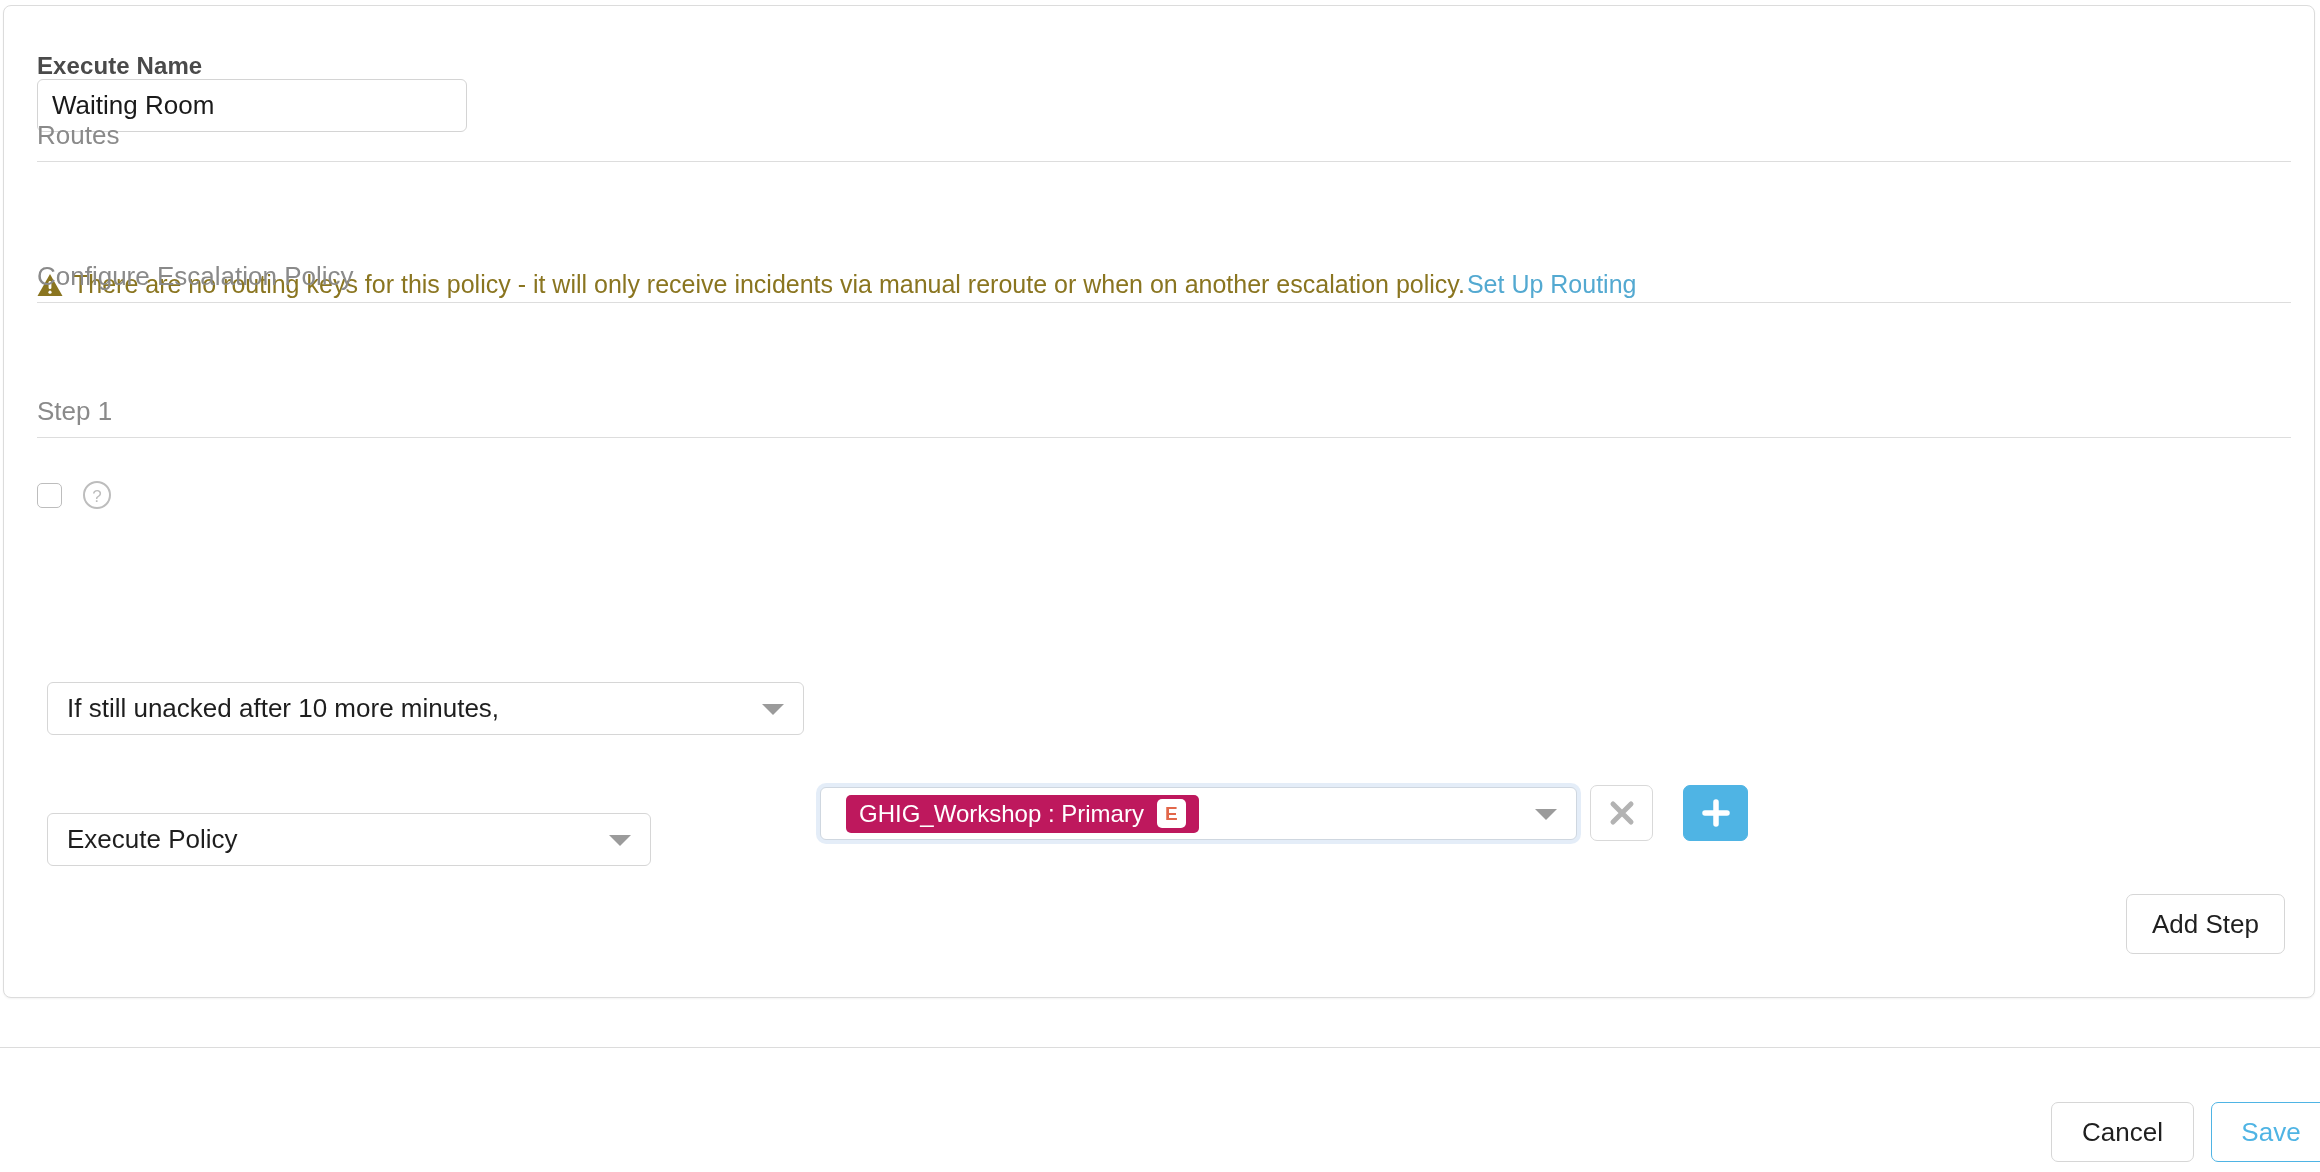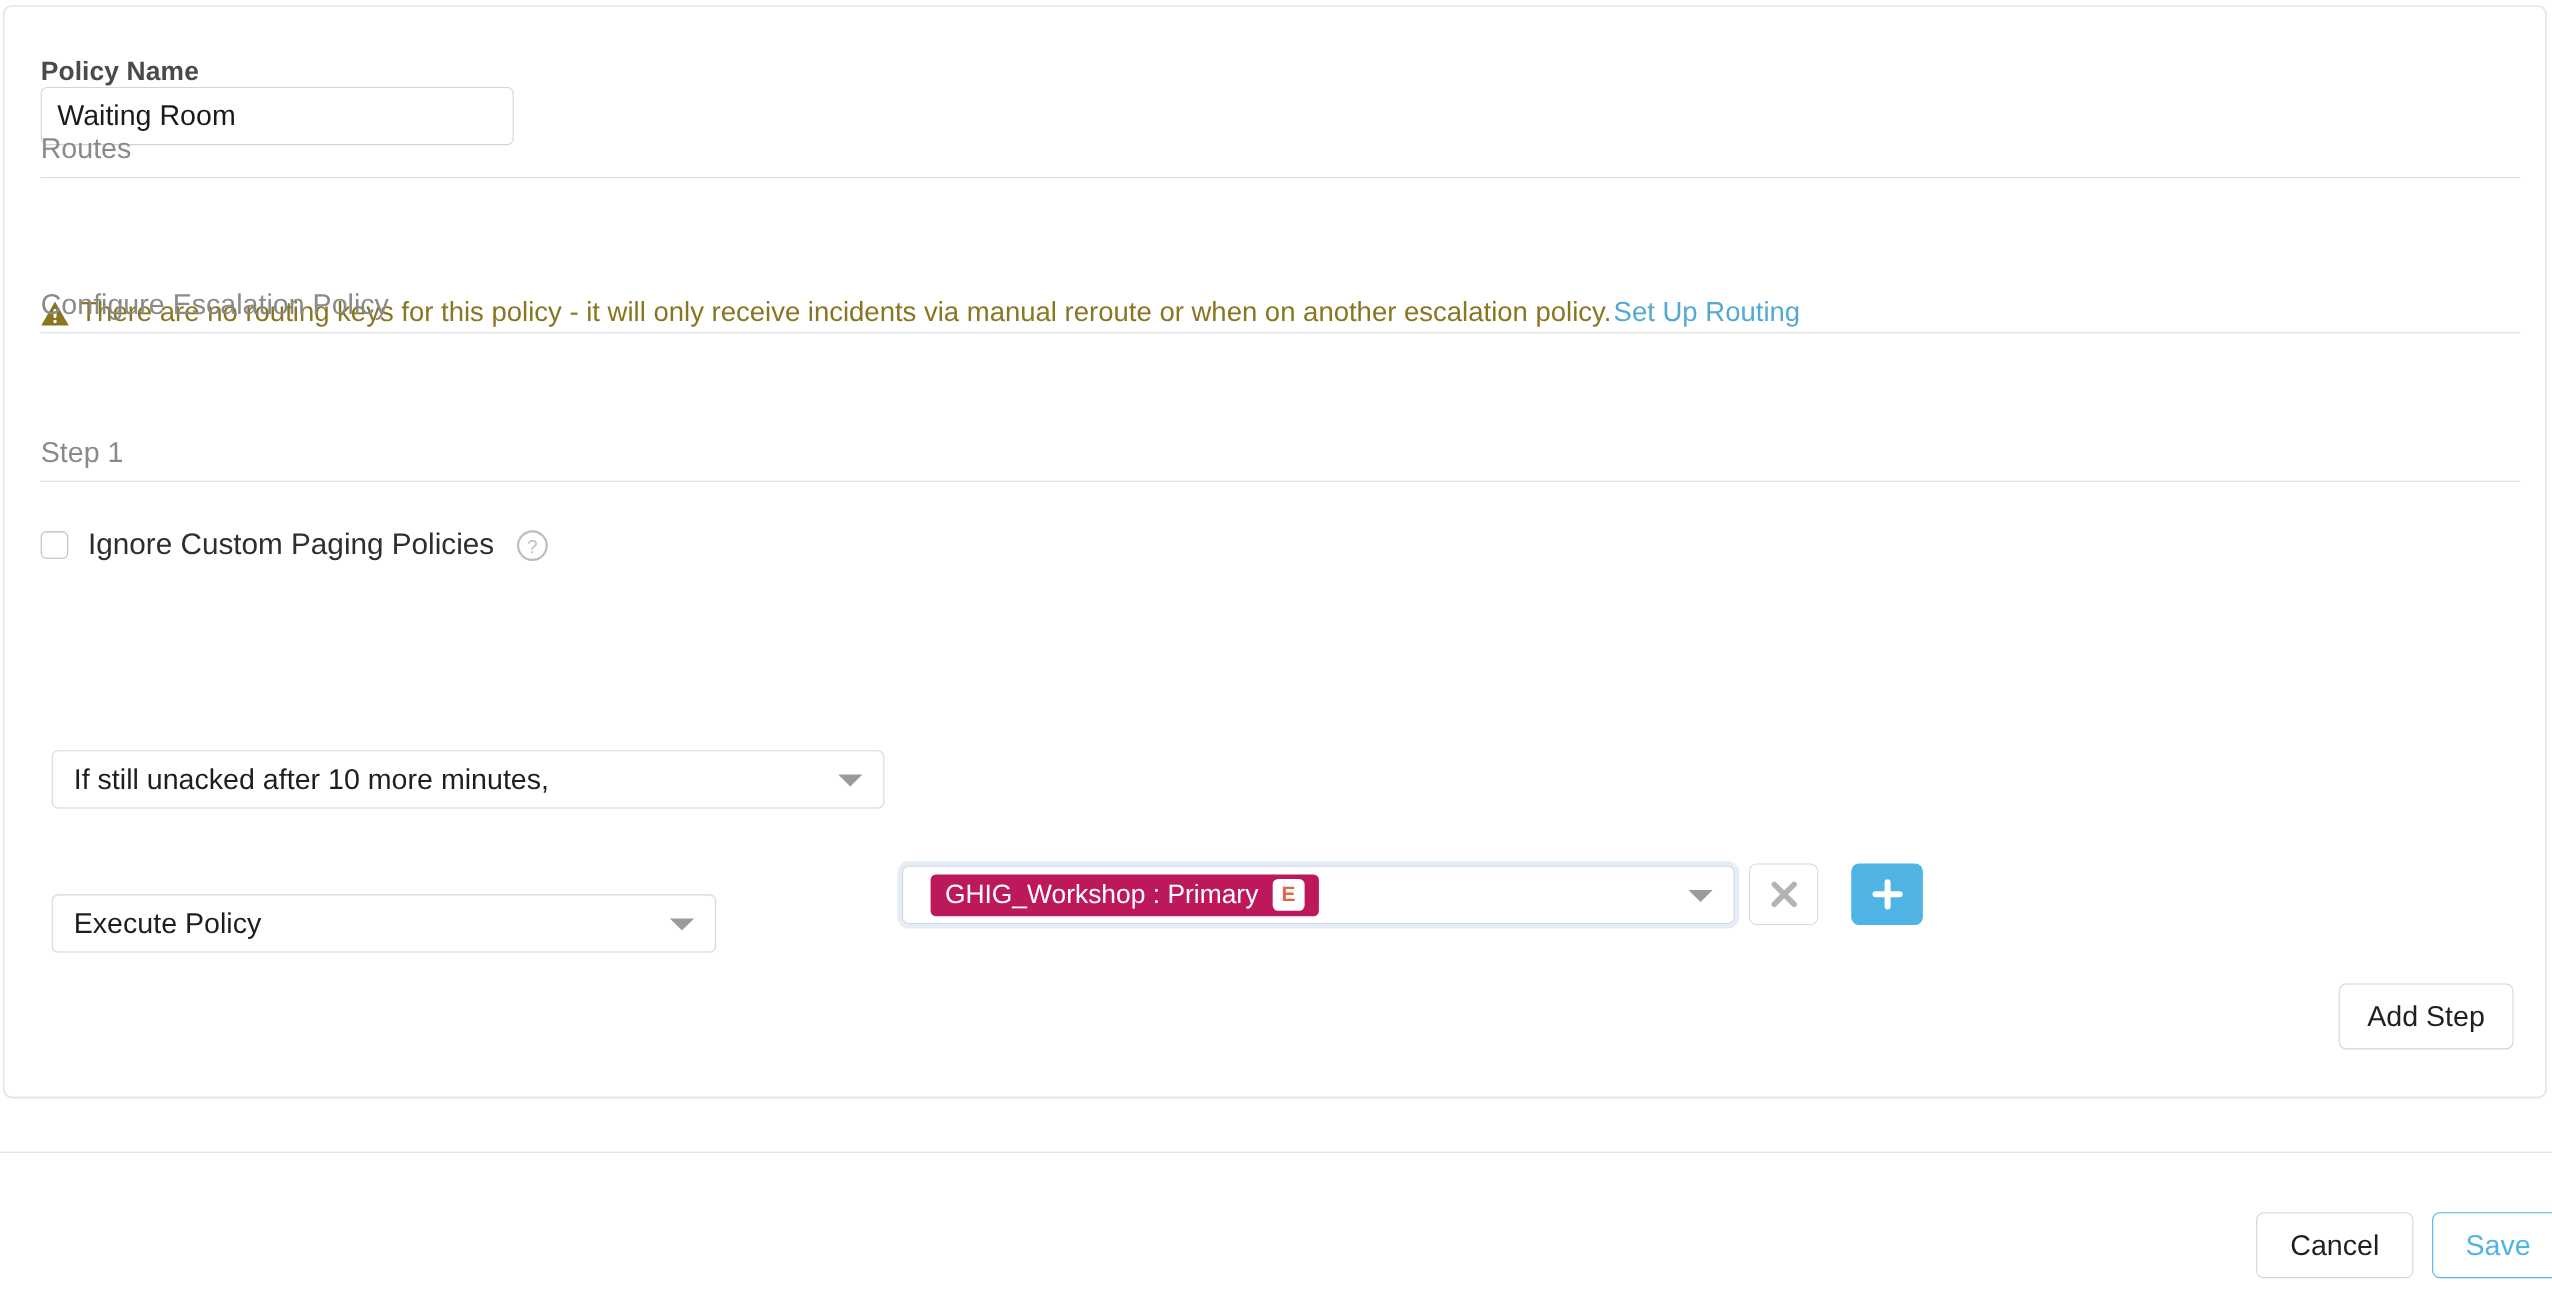--- a/index.html
+++ b/index.html
@@ -239,21 +239,21 @@
     width: 120px; height: 60px;
     border: 1px solid #4fb4e4;
     color: #4fb4e4;
   }
 </style>
 </head>
 <body>
 
 <div class="card">
 
-  <div class="field-label">Policy Name</div>
+  <div class="field-label">Execute Name</div>
   <input class="text-input" type="text" value="Waiting Room" style="">
 
   <div class="section-head" style="top:114px;text-align:center;">Routes</div>
   <div class="rule" style="top:155px;"></div>
 
   <div class="warning-row">
     <span class="warn-icon">
       <svg width="26" height="24" viewBox="0 0 26 24" aria-hidden="true">
         <path d="M13 1 L25.5 23 L0.5 23 Z" fill="#8a7520"></path>
         <rect x="11.6" y="8" width="2.8" height="8" rx="1.3" fill="#ffffff"></rect>
@@ -262,21 +262,20 @@
     </span>
     <span>There are no routing keys for this policy - it will only receive incidents via manual reroute or when on another escalation policy.</span>
     <a class="warn-link" href="#">Set Up Routing</a>
   </div>
 
   <div class="section-head" style="top:255px;text-align:center;">Configure Escalation Policy</div>
   <div class="rule" style="top:296px;"></div>
 
   <div class="cb-row">
     <div class="cb-box"></div>
-    <div class="cb-label">Ignore Custom Paging Policies</div>
     <span class="help-icon">
       <svg width="30" height="30" viewBox="0 0 30 30" aria-hidden="true">
         <circle cx="15" cy="15" r="13" fill="none" stroke="#bdbdbd" stroke-width="2"></circle>
         <text x="15" y="21.5" text-anchor="middle" font-family="Liberation Sans, sans-serif" font-size="17" fill="#bdbdbd">?</text>
       </svg>
     </span>
   </div>
 
   <div class="section-head" style="top:390px;">Step 1</div>
   <div class="rule" style="top:431px;"></div>

